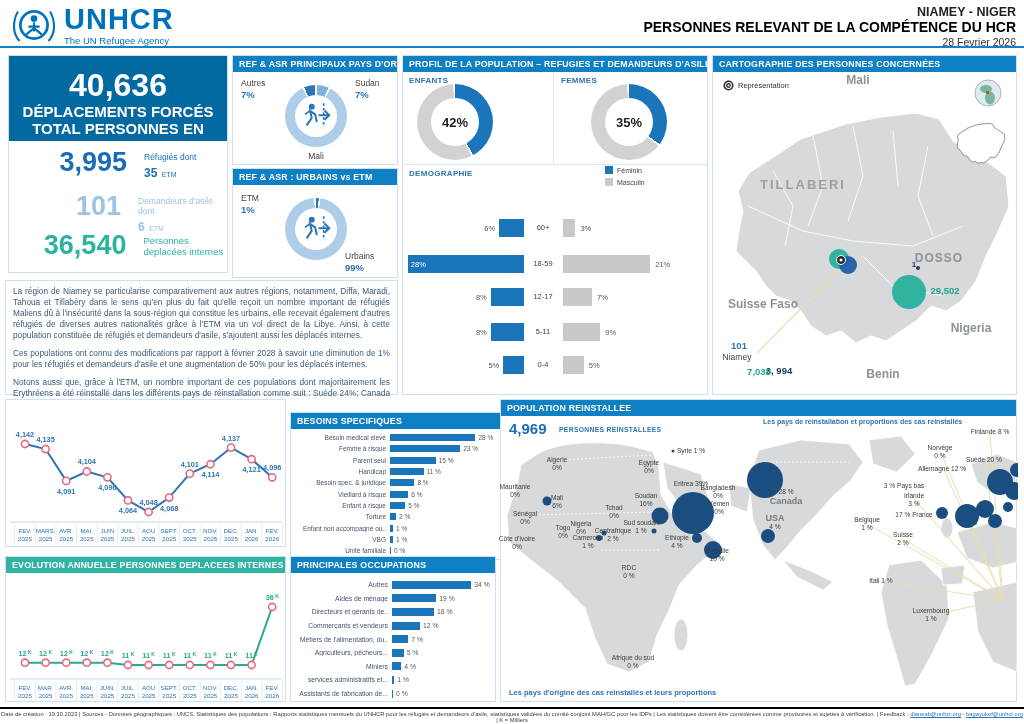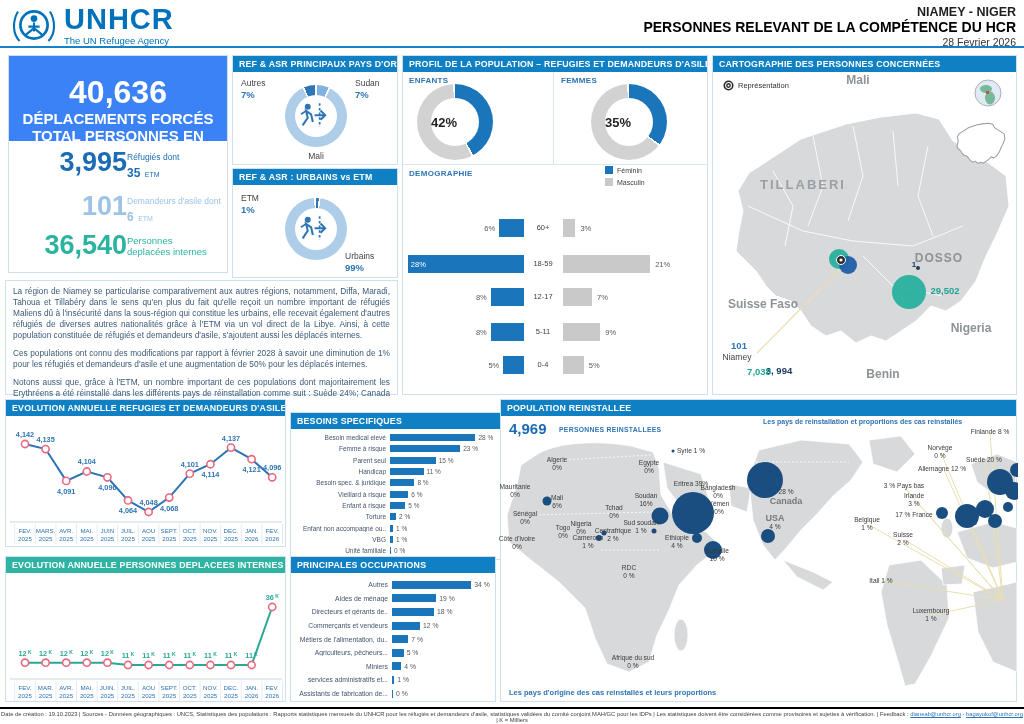--- a/index.html
+++ b/index.html
@@ -18,38 +18,38 @@
 #hdr-title{font-size:14px;font-weight:800;color:#000;}
 #hdr-date{font-size:10.5px;color:#333;margin-top:1px;}
 #hdr-rule{position:absolute;left:0;top:46px;width:1024px;height:2px;background:#1583c5;}
 
 
 .panel{position:absolute;background:#fff;border:1px solid #cfe0ef;}
 .phead{position:relative;z-index:2;background:#1080c4;color:#fff;font-size:8.8px;font-weight:bold;padding:3px 6px;letter-spacing:.2px;white-space:nowrap;overflow:hidden;height:16px;}
 .teal .phead{background:#2fb3a3;}
 
 
-#total-box{position:absolute;left:0;top:0;width:218px;height:85px;background:#3b82f6;color:#fff;text-align:center;padding-top:20px;}
+#total-box{position:absolute;left:0;top:0;width:218px;height:85px;background:#0369a1;color:#fff;text-align:center;padding-top:13px;}
 #total-value{font-size:32px;font-weight:bold;line-height:1.05;}
 .total-line{font-size:15px;font-weight:600;line-height:1.15;}
 .srow{position:absolute;display:flex;align-items:flex-start;width:218px;}
 .sval{width:118px;text-align:right;font-weight:bold;font-size:27px;line-height:1;}
-.slbl{margin-left:0;margin-top:3px;line-height:1.2;}
+.slbl{margin-left:17px;margin-top:3px;line-height:1.2;}
 .s-blue{color:#1b6cb5;} .s-light{color:#9dc3e6;} .s-teal{color:#2bb3a0;}
 .slbl .l1{font-size:8.5px;}
 .slbl .l2 b{font-size:12px;} .slbl .l2 span{font-size:7px;}
 #stat3 .slbl{font-size:9.5px;width:84px;}
 
 
 #p-text{padding:5px 7px;font-size:8.3px;line-height:1.33;color:#3c5a78;text-align:justify;}
 #p-text p{margin-bottom:7px;}
 
 
 .donut{position:absolute;border-radius:50%;}
-.hole{position:absolute;background:#fff;border-radius:50%;display:flex;align-items:center;}
+.hole{position:absolute;background:#fff;border-radius:50%;display:flex;align-items:center;justify-content:center;}
 .dlab{position:absolute;line-height:1.25;}
 .dlab .nm{font-size:8.5px;color:#444;}
 .dlab .pc{font-size:9.5px;font-weight:bold;color:#2e74b5;}
 .ctr-pct{font-size:13px;font-weight:bold;color:#1f1f1f;}
 .sublab{position:absolute;font-size:8px;font-weight:bold;color:#2e74b5;letter-spacing:.3px;}
 .divv{position:absolute;background:#dbe8f4;}
 
 
 .leg{position:absolute;display:flex;align-items:center;font-size:7px;color:#404040;}
 .leg .sq{width:8px;height:8px;margin-right:4px;display:inline-block;}
@@ -307,21 +307,20 @@
         <div class="cl c-navysm" style="left: 201px; top: 208px;">1</div>
         <div class="cl c-teal" style="left: 232px; top: 234px;">29,502</div>
         <div class="cl c-blue" style="left: 26px; top: 289px;">101</div>
         <div class="cl c-place" style="left: 24px; top: 301px;">Niamey</div>
         <div class="cl c-navy" style="left: 66px; top: 314px;">3, 994</div>
         <div class="cl c-teal" style="left: 46px; top: 315px;">7,038</div>
       </div>
   </section>
 
   <section class="panel" id="p-evoref" style="left:5px;top:399px;width:281px;height:148px;">
-    <div class="phead">EVOLUTION ANNUELLE REFUGIES ET DEMANDEURS D'ASILE</div>
     <svg id="evoref-svg" width="279" height="130" style="position:absolute;left:0;top:16px;">
         <line x1="4" y1="106" x2="276" y2="106" stroke="#c9d7e4" stroke-width="1"></line>
         <line x1="8.7" y1="108" x2="8.7" y2="128" stroke="#dce7f1" stroke-width="0.8"></line>
         <text x="19" y="117" class="ax">FEV.</text>
         <text x="19" y="125" class="ax">2025</text>
         <line x1="29.3" y1="108" x2="29.3" y2="128" stroke="#dce7f1" stroke-width="0.8"></line>
         <text x="39.6" y="117" class="ax">MARS.</text>
         <text x="39.6" y="125" class="ax">2025</text>
         <line x1="49.900000000000006" y1="108" x2="49.900000000000006" y2="128" stroke="#dce7f1" stroke-width="0.8"></line>
         <text x="60.2" y="117" class="ax">AVR.</text>

